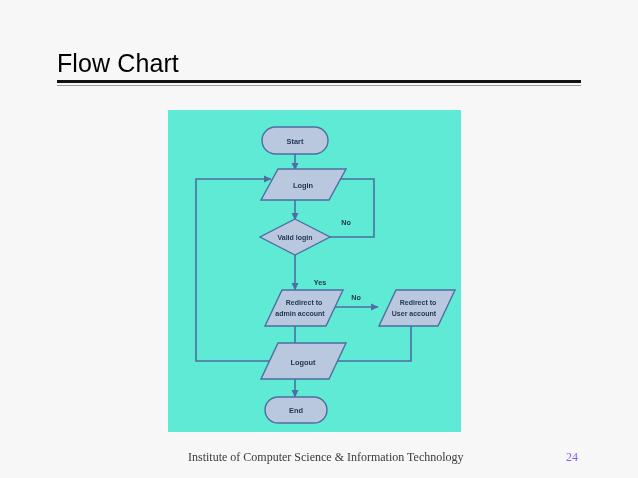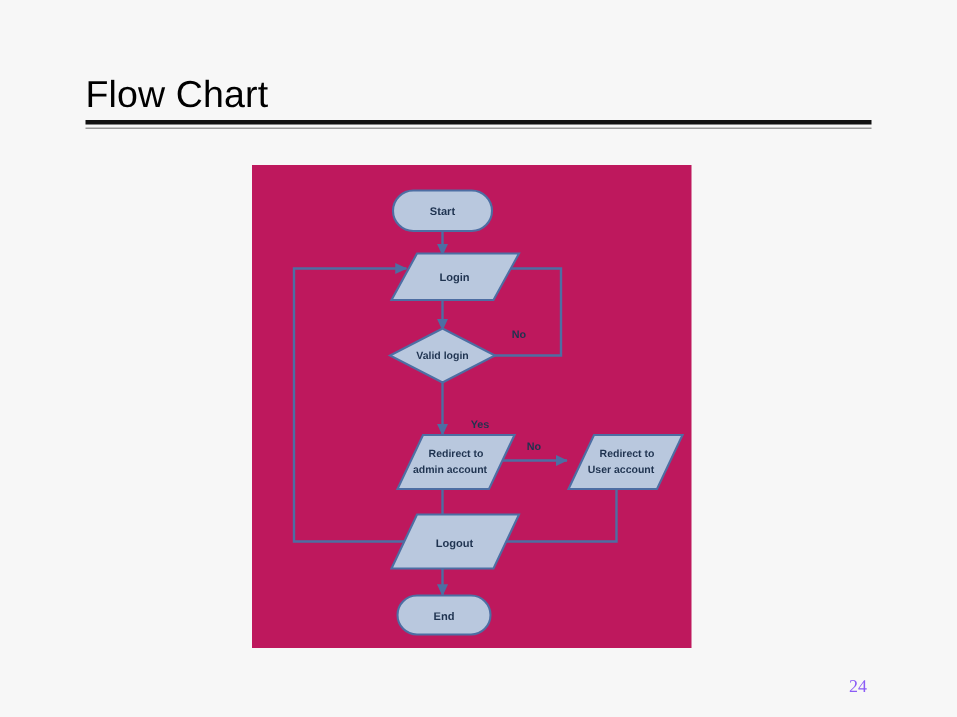--- a/index.html
+++ b/index.html
@@ -51,21 +51,21 @@
     height: 1px;
     background: #9a9a9a;
   }
   
   .diagram-panel {
     position: absolute;
     left: 168px;
     top: 110px;
     width: 293px;
     height: 322px;
-    background: #be185d;
+    background: #5eead4;
   }
   .diagram-svg {
     display: block;
     width: 293px;
     height: 322px;
   }
   .node-label {
     font-family: "Liberation Sans", sans-serif;
     font-size: 7.4px;
     font-weight: bold;
@@ -188,15 +188,16 @@
       </g>
 
       <text class="edge-label" x="178" y="115" text-anchor="middle">No</text>
 
       <text class="edge-label" x="152" y="175" text-anchor="middle">Yes</text>
 
       <text class="edge-label" x="188" y="190" text-anchor="middle">No</text>
     </svg>
   </div>
 
+  <div class="footer-text">Institute of Computer Science &amp; Information Technology</div>
   <div class="footer-page">24</div>
 
 </div>
 
 </body></html>

